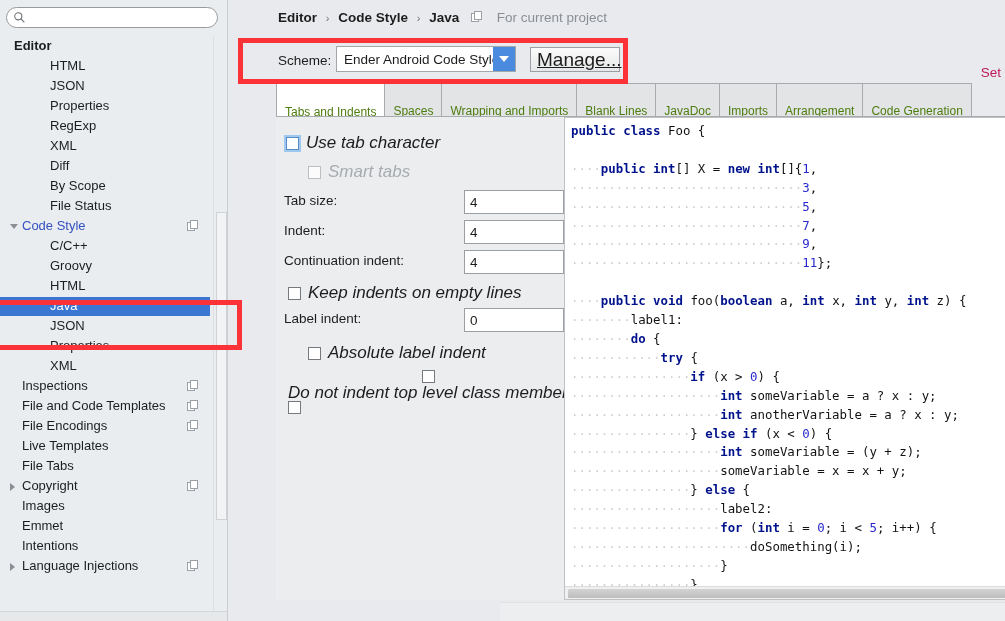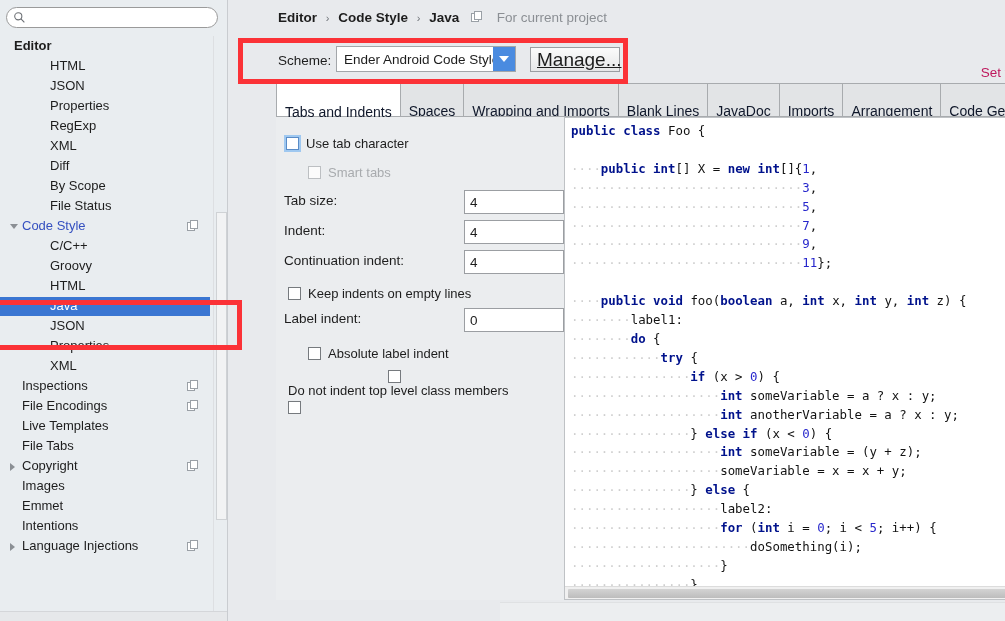--- a/index.html
+++ b/index.html
@@ -141,40 +141,40 @@
   }
 
   
   #tabs {
     position: absolute; left: 4px; top: 92px; height: 24px;
     display: flex; align-items: flex-end;
   }
   .tab {
     height: 23px; line-height: 22px; padding: 16px 8px;
     border: 1px solid #a8abae; border-bottom: none;
-    background: #e2e4e6; font-size: 14px; color: #0f172a;
+    background: #e2e4e6; font-size: 12px; color: #4d7c0f;
     margin-right: -1px; cursor: pointer; white-space: nowrap;
   }
   .tab.active {
     background: #ffffff; height: 25px; line-height: 24px; font-weight: normal;
     border-color: #a8abae; position: relative; z-index: 3;
   }
   #tab-underline {
     position: absolute; left: 4px; top: 116px; width: 773px; height: 1px;
     background: #a8abae;
   }
 
   
   #settings-pane {
     position: absolute; left: 4px; top: 117px; width: 288px; height: 483px;
     background: #ebedef;
   }
   .cb-row {
     position: absolute; height: 18px; display: flex; align-items: center;
-    font-size: 13px; color: #1d1d1d; white-space: nowrap;
+    font-size: 17px; color: #1d1d1d; white-space: nowrap; font-style: italic;
   }
   .cbx {
     width: 13px; height: 13px; border: 1px solid #767a7e; background: #ffffff;
     margin-right: 7px; flex: 0 0 auto;
   }
   .cb-row.focused .cbx {
     box-shadow: 0 0 0 2px #9fc8f0;
     border-color: #5a8cc7;
   }
   .cb-row.disabled { color: #a8abae; }
@@ -294,20 +294,27 @@
           <span class="lbl" style="left: 50px;">JSON</span>
         </div>
         <div class="tree-row">
           <span class="lbl" style="left: 50px;">Properties</span>
         </div>
         <div class="tree-row">
           <span class="lbl" style="left: 50px;">XML</span>
         </div>
         <div class="tree-row">
           <span class="lbl" style="left: 22px;">Inspections</span>
+          <svg class="copy-icon" viewBox="0 0 12 12">
+            <rect x="0.5" y="2.5" width="7" height="8" fill="#ffffff" stroke="#9aa0a6" stroke-width="1"></rect>
+            <rect x="3.5" y="0.5" width="7" height="8" fill="#ffffff" stroke="#9aa0a6" stroke-width="1"></rect>
+          </svg>
+        </div>
+        <div class="tree-row">
+          <span class="lbl" style="left: 22px;">File and Code Templates</span>
           <svg class="copy-icon" viewBox="0 0 12 12">
             <rect x="0.5" y="2.5" width="7" height="8" fill="#ffffff" stroke="#9aa0a6" stroke-width="1"></rect>
             <rect x="3.5" y="0.5" width="7" height="8" fill="#ffffff" stroke="#9aa0a6" stroke-width="1"></rect>
           </svg>
         </div>
         <div class="tree-row">
           <span class="lbl" style="left: 22px;">File Encodings</span>
           <svg class="copy-icon" viewBox="0 0 12 12">
             <rect x="0.5" y="2.5" width="7" height="8" fill="#ffffff" stroke="#9aa0a6" stroke-width="1"></rect>
             <rect x="3.5" y="0.5" width="7" height="8" fill="#ffffff" stroke="#9aa0a6" stroke-width="1"></rect>

